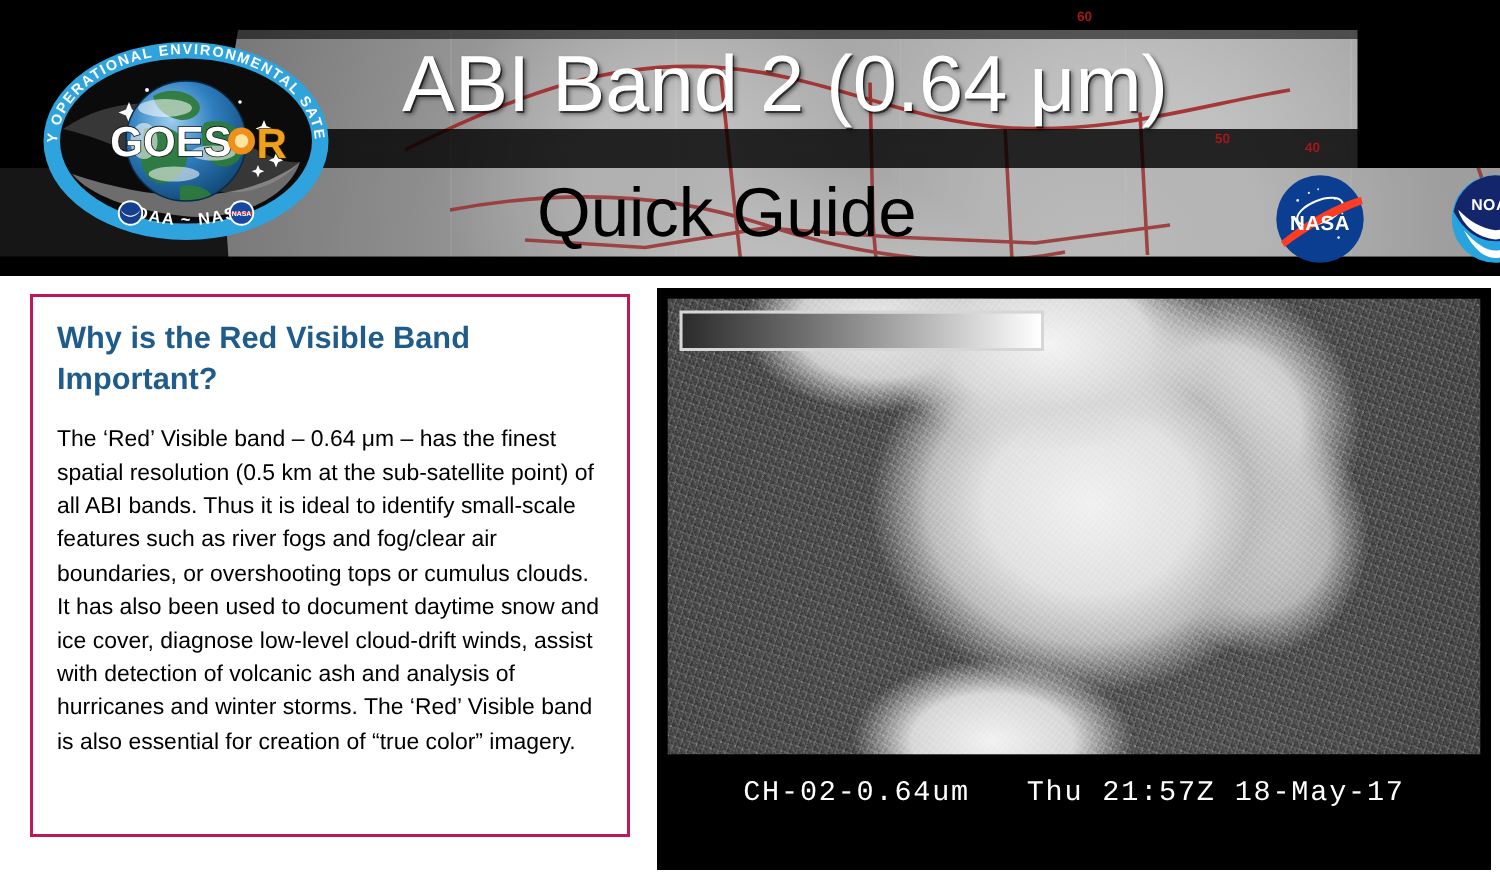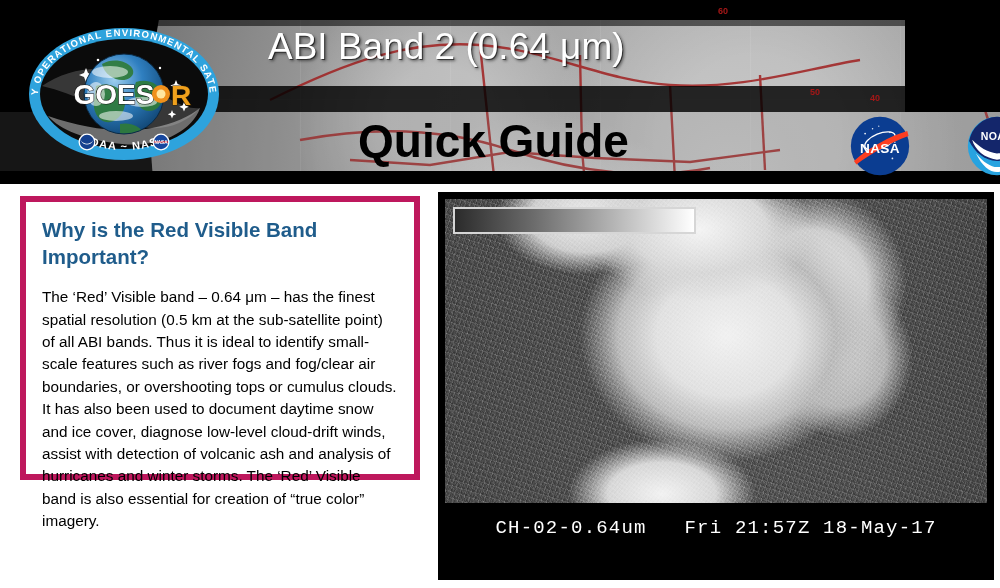--- a/index.html
+++ b/index.html
@@ -39,40 +39,40 @@
   .bandlite{position:absolute;left:0;width:1000px;background:rgba(0,0,0,.55);}
 
   .lat-lbl{position:absolute;color:#a51717;font-size:9px;font-weight:bold;font-family:"Liberation Sans",sans-serif;}
 
   
   #goesr{position:absolute;left:24px;top:24px;width:200px;height:140px;}
   #goesr svg{width:200px;height:140px;display:block;}
 
   #title-main{
     position:absolute;left:268px;top:26px;
-    font-family:"Liberation Sans",sans-serif;font-size:37px;font-weight:400;color:#ffffff;
+    font-family:"Liberation Sans",sans-serif;font-size:53px;font-weight:400;color:#ffffff;
     letter-spacing:0px;white-space:nowrap;
     text-shadow:1px 1px 0 rgba(0,0,0,.55), 2px 2px 3px rgba(0,0,0,.5);
   }
   #title-sub{
     position:absolute;left:358px;top:114px;
-    font-family:"Liberation Sans",sans-serif;font-size:46px;font-weight:700;color:#000000;
+    font-family:"Liberation Sans",sans-serif;font-size:46px;font-weight:400;color:#000000;
     white-space:nowrap;
   }
 
   #nasa-logo{position:absolute;left:849px;top:115px;width:62px;height:62px;}
   #noaa-logo{position:absolute;left:966px;top:115px;width:62px;height:62px;}
   #nasa-logo svg,#noaa-logo svg{width:100%;height:100%;display:block;}
 
   
   #content{position:absolute;left:0;top:184px;width:1000px;height:404px;background:#fff;}
 
   #left-panel{
-    position:absolute;left:20px;top:12px;width:400px;height:284px;
-    background:#ffffff;border:6px solid #be185d;box-sizing:border-box;
+    position:absolute;left:20px;top:12px;width:400px;height:362px;
+    background:#ffffff;border:2px solid #be185d;box-sizing:border-box;
     padding:14px 16px 10px 16px;
   }
   #panel-heading{
     color:#1f5c8b;font-size:20.5px;font-weight:bold;line-height:1.32;
     font-family:"Liberation Sans",sans-serif;margin:0 0 16px 0;
   }
   #panel-body{
     color:#000000;font-size:15.3px;line-height:1.465;
     font-family:"Liberation Sans",sans-serif;margin:0;white-space:pre-line;
   }
@@ -278,19 +278,19 @@
       <p id="panel-body">The ‘Red’ Visible band – 0.64 μm – has the finest spatial resolution (0.5 km at the sub-satellite point) of all ABI bands.  Thus it is ideal to identify small-scale features such as river fogs and fog/clear air boundaries, or overshooting tops or cumulus clouds.  It has also been used to document daytime snow and ice cover, diagnose low-level cloud-drift winds, assist with detection of volcanic ash and analysis of hurricanes and winter storms.  The ‘Red’ Visible band is also essential for creation of “true color” imagery.</p>
     </div>
 
     <div id="img-panel">
       <div id="img-inner">
         <div id="sat-scene">
           <div id="sat-noise"></div>
         </div>
         <div id="colorbar"></div>
         <div id="caption-bar">
-          <div id="caption-text">CH-02-0.64um   Fri 21:57Z 18-May-17</div>
+          <div id="caption-text">CH-02-0.64um   Thu 21:57Z 18-May-17</div>
         </div>
       </div>
     </div>
 
   </div>
 </div>
 
 </body></html>

